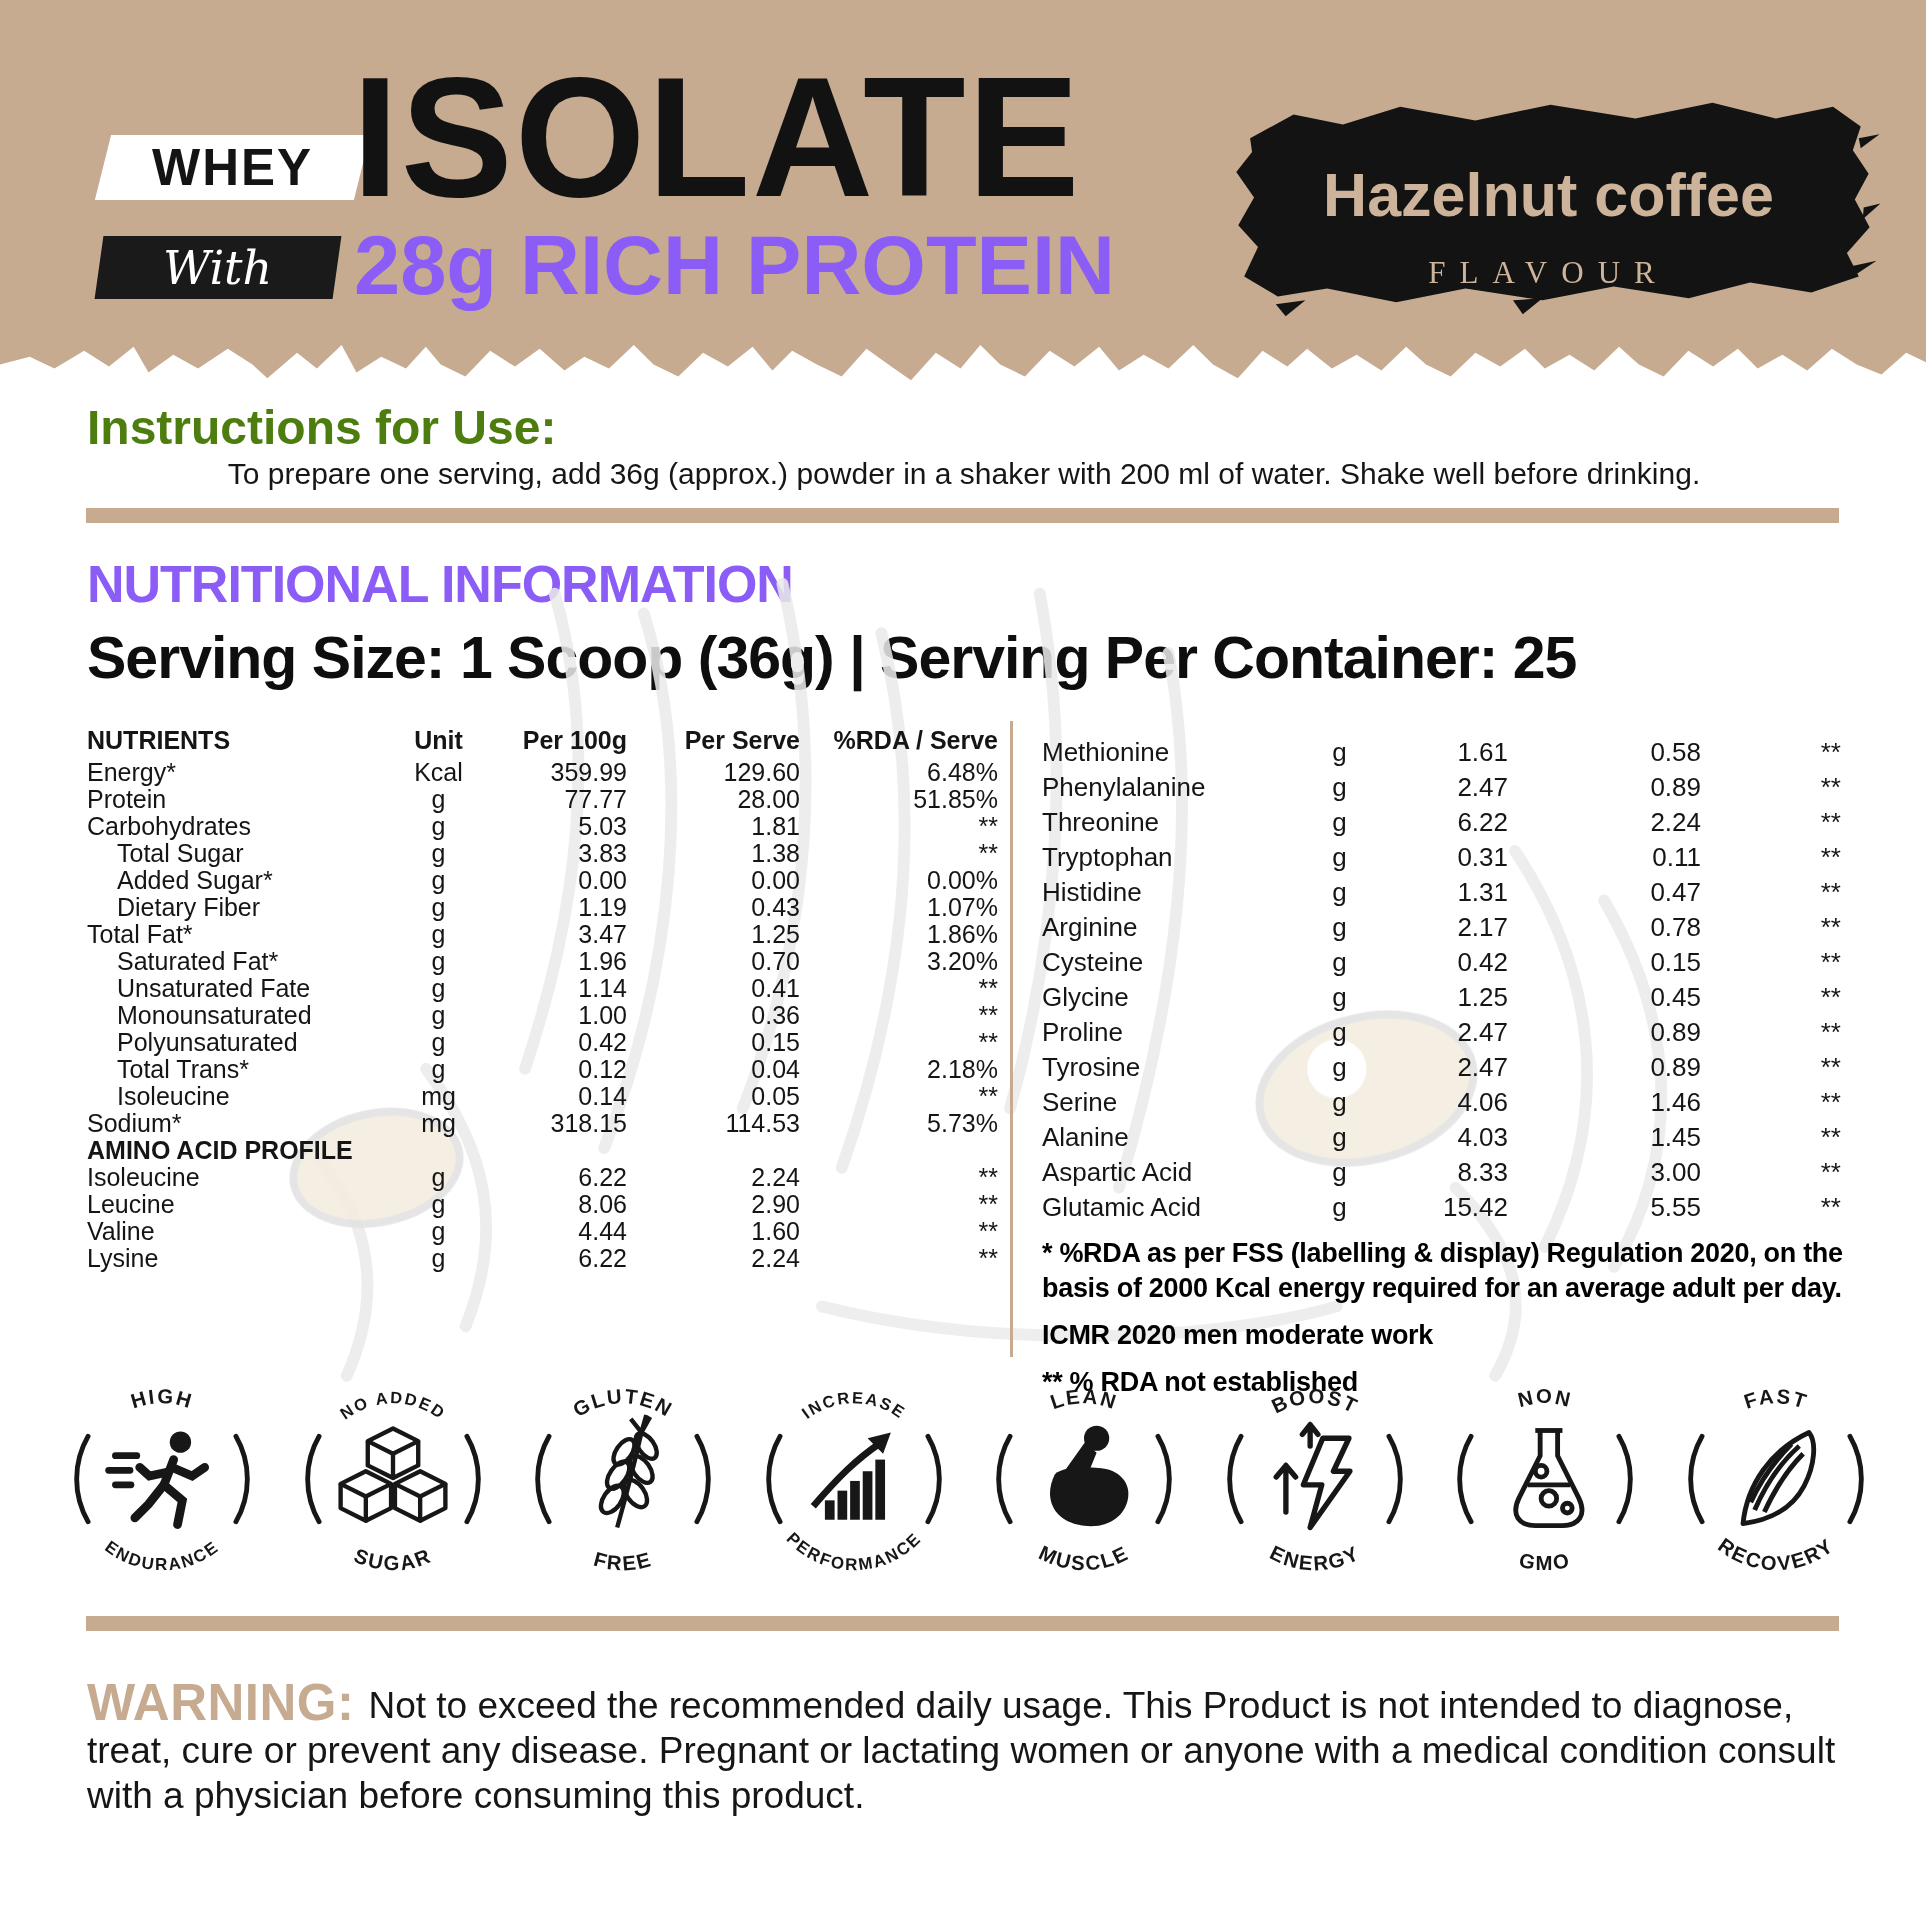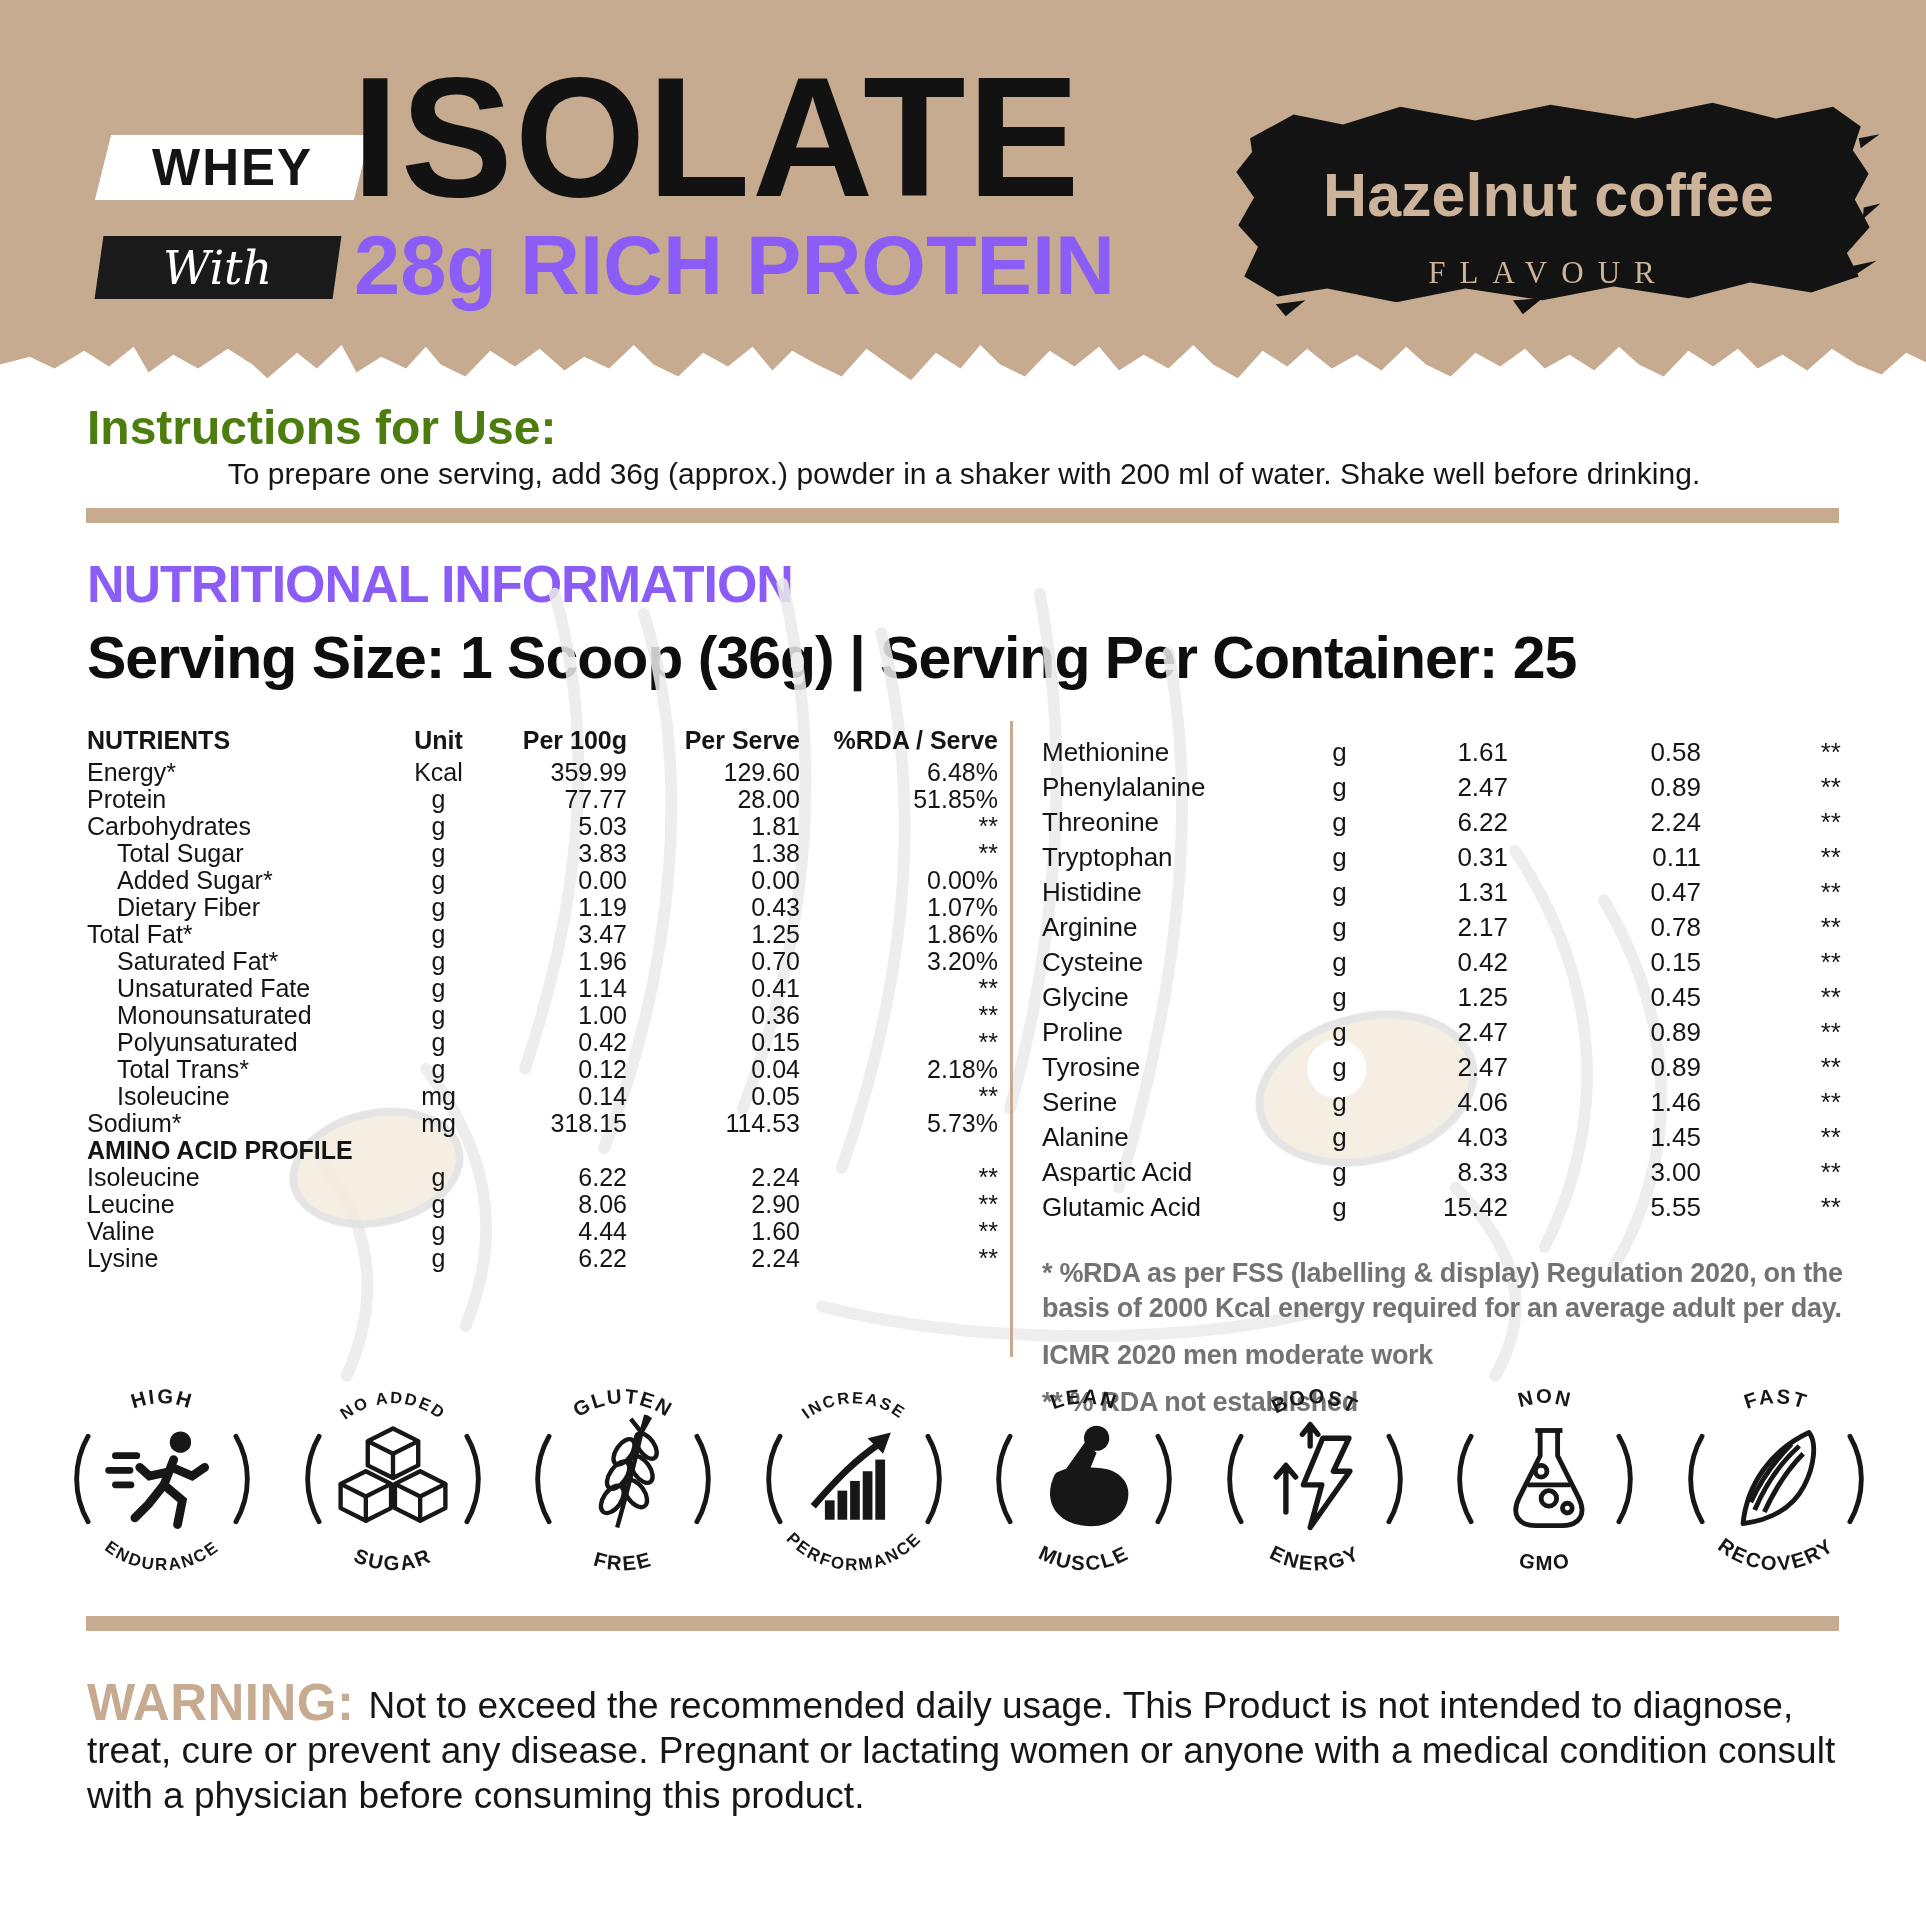--- a/index.html
+++ b/index.html
@@ -48,21 +48,21 @@
   .c-unit{text-align:center;}
   .c-num{text-align:right;}
   .indent{padding-left:30px;}
   .sec-row{font-weight:bold;}
   .rtable{position:absolute;left:1042px;top:735px;width:798px;font-size:26px;}
   .rrow{display:grid;grid-template-columns:248px 99px 119px 193px 140px;height:35px;line-height:35px;white-space:nowrap;}
   .vdivider{position:absolute;left:1010px;top:721px;width:3px;height:636px;background:#c6ab91;}
 
   
   .footnotes{position:absolute;left:1042px;top:1236px;width:828px;font-weight:bold;font-size:27px;
-             line-height:35px;color:#737373;letter-spacing:-0.3px;margin-top:20px;}
+             line-height:35px;color:#000000;letter-spacing:-0.3px;}
   .footnotes p{margin:0 0 12px 0;}
 
   
   .badge-row{position:absolute;left:65px;top:1382px;width:1808px;height:203px;display:flex;justify-content:space-between;}
   .badge{width:194px;height:194px;}
   .badge-arc{fill:none;stroke:#171717;stroke-width:5;stroke-linecap:round;}
   .badge-word{font-family:"Liberation Sans",sans-serif;font-weight:bold;fill:#171717;letter-spacing:2px;}
 
   
   .warning{position:absolute;left:87px;top:1643px;width:1772px;font-size:37px;line-height:45px;color:#161616;}

